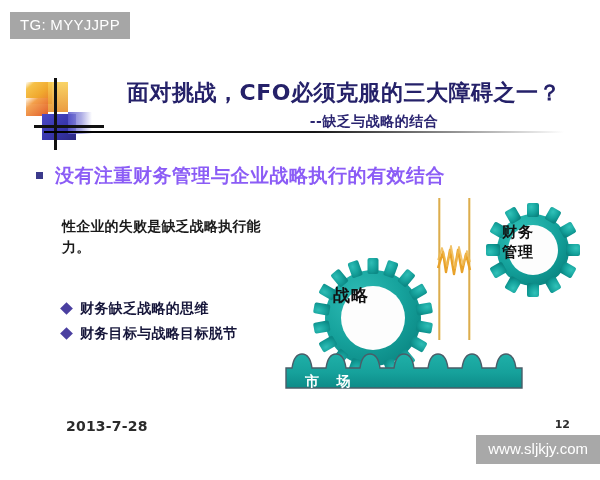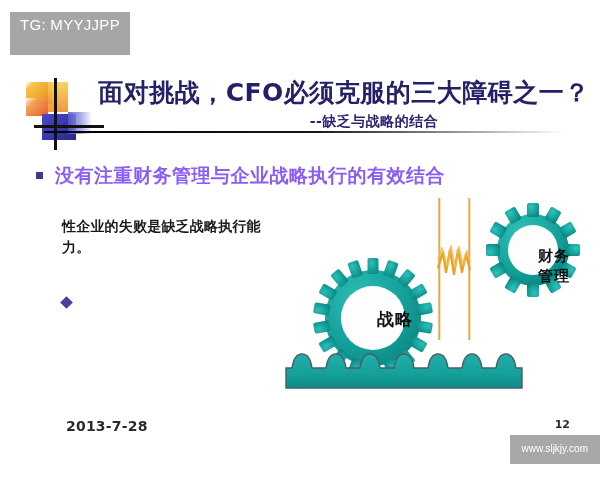--- a/index.html
+++ b/index.html
@@ -18,21 +18,21 @@
 
   
   #tg-watermark {
     position: absolute;
     left: 10px;
     top: 12px;
     background: #a6a6a6;
     color: #ffffff;
     font-size: 15px;
     line-height: 20px;
-    padding: 3px 10px 20px 10px;
+    padding: 3px 10px 4px 10px;
     letter-spacing: 0.3px;
     white-space: nowrap;
   }
 
   
   #logo-mark {
     position: absolute;
     left: 24px;
     top: 78px;
     width: 80px;
@@ -42,21 +42,21 @@
   
   #title-area {
     position: absolute;
     left: 96px;
     top: 78px;
     width: 496px;
     text-align: center;
   }
   #slide-title {
     font-family: "DejaVu Sans", "Liberation Sans", sans-serif;
-    font-size: 25px;
+    font-size: 22px;
     font-weight: bold;
     color: #252169;
     line-height: 30px;
     letter-spacing: 0.5px;
     white-space: nowrap;
   }
   #slide-subtitle {
     font-family: "DejaVu Sans", "Liberation Sans", sans-serif;
     font-size: 14px;
     font-weight: bold;
@@ -149,26 +149,25 @@
   
   #gear-diagram {
     position: absolute;
     left: 270px;
     top: 190px;
     width: 330px;
     height: 220px;
   }
   .gear-label {
     position: absolute;
-    text-align: right;
+    text-align: left;
     font-family: Liberation Serif, serif;
     font-weight: bold;
     color: #111111;
     pointer-events: none;
-    margin-top: 24px;
   }
   #label-qiye {
     left: 63px;  top: 95px;  width: 80px;
     font-size: 17px; line-height: 22px;
     letter-spacing: 1px;
   }
   #label-caiwu {
     left: 232px; top: 32px;  width: 68px;
     font-size: 15px; line-height: 20px;
     letter-spacing: 1px;
@@ -199,21 +198,21 @@
     font-weight: bold;
     color: #2b2b2b;
     text-align: right;
   }
   #site-watermark {
     position: absolute;
     right: 0px;
     bottom: 16px;
     background: #a8a8a8;
     color: #ffffff;
-    font-size: 10px;
+    font-size: 15px;
     line-height: 20px;
     padding: 4px 12px 5px 12px;
     white-space: nowrap;
   }
 </style>
 </head>
 <body>
 
 <div id="slide">
 
@@ -270,20 +269,25 @@
   </div>
 
   <div id="body-note">
     <div>性企业的失败是缺乏战略执行能</div>
     <div>力。</div>
   </div>
 
   <div id="sub-bullets">
     <div class="sub-bullet">
       <span class="dia"></span>
+      <span class="txt">财务缺乏战略的思维</span>
+    </div>
+    <div class="sub-bullet">
+      <span class="dia"></span>
+      <span class="txt">财务目标与战略目标脱节</span>
     </div>
   </div>
 
   <div id="gear-diagram">
     <svg width="330" height="220" viewBox="0 0 330 220">
       <defs>
         <radialGradient id="tealG" cx="35%" cy="30%" r="75%">
           <stop offset="0%" stop-color="#2fbdb6"></stop>
           <stop offset="60%" stop-color="#16a29c"></stop>
           <stop offset="100%" stop-color="#0c8a86"></stop>
@@ -379,20 +383,21 @@
     </svg>
 
     
     <div class="gear-label" id="label-qiye">
       <div>战略</div>
     </div>
     <div class="gear-label" id="label-caiwu">
       <div>财务</div>
       <div>管理</div>
     </div>
+    <div class="gear-label" id="label-shichang">市 场</div>
   </div>
 
   <div id="footer-date">2013-7-28</div>
   <div id="footer-page">12</div>
 
   <div id="site-watermark">www.sljkjy.com</div>
 
 </div>
 
 </body></html>

